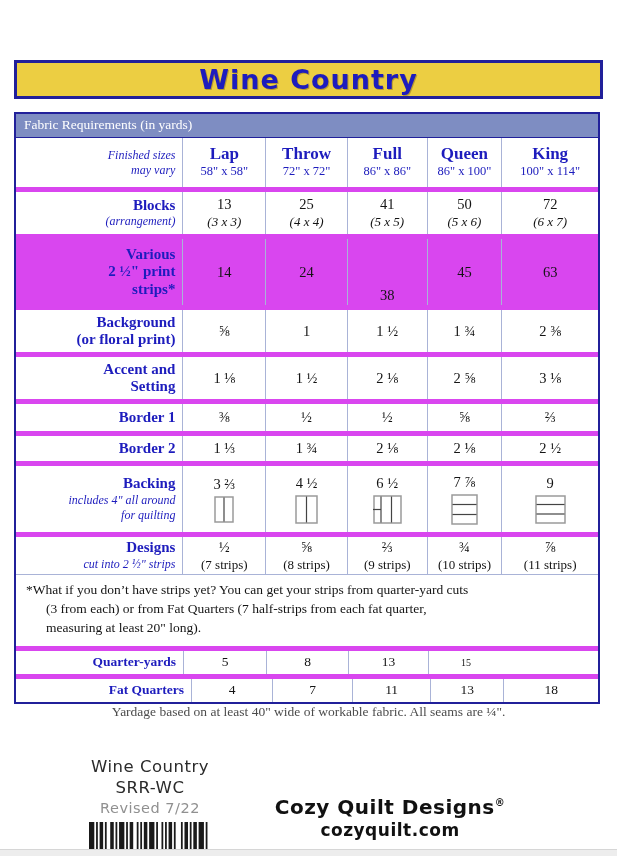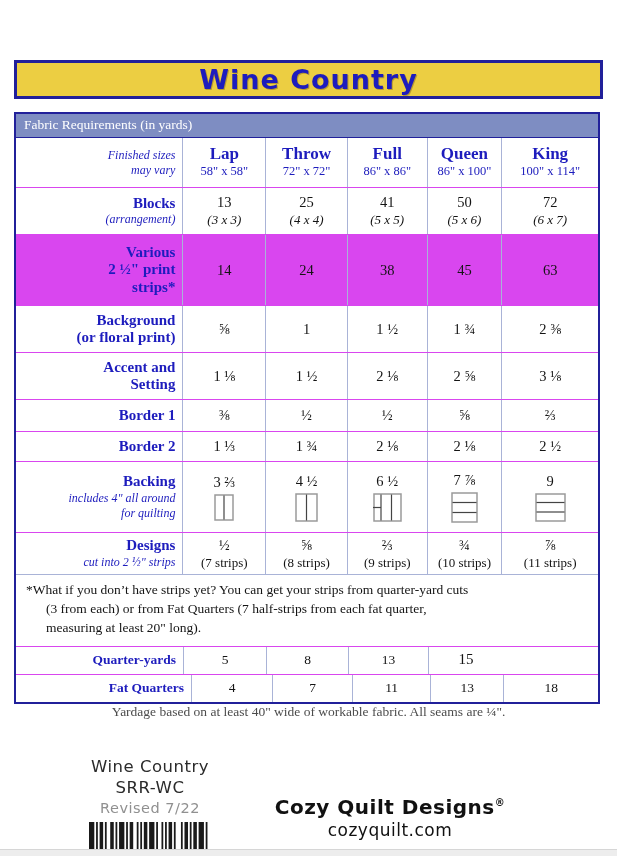--- a/index.html
+++ b/index.html
@@ -20,21 +20,21 @@
   }
   
   .table-wrap{
     position:absolute;left:14px;top:112px;width:586px;
     border:2px solid #21209a;background:#fff;box-sizing:border-box;
   }
   .thead-bar{
     background:#7e8dc2;color:#ffffff;font-size:13.5px;
     padding:3px 8px 4px;border-bottom:1px solid #21209a;
   }
-  .trow{display:flex;border-top:1px solid #d946ef;box-sizing:border-box;}
+  .trow{display:flex;border-top:5px solid #d946ef;box-sizing:border-box;}
   .trow:first-of-type{border-top:none;}
   .cell{
     box-sizing:border-box;border-left:1px solid #a9b3d7;
     display:flex;flex-direction:column;align-items:center;justify-content:center;
     text-align:center;min-width:0;
   }
   .lblcell{
     border-left:none;align-items:flex-end;text-align:right;
     padding-right:7px;justify-content:center;
   }
@@ -65,21 +65,21 @@
   .lb-name{font-size:16.5px;letter-spacing:.5px;line-height:1.3;}
   .lb-sku{font-size:16.5px;letter-spacing:.5px;line-height:1.3;}
   .lb-rev{font-size:14.5px;color:#909090;letter-spacing:.5px;line-height:1.35;}
   .barcode{margin-top:4px;}
   .right-block{
     position:absolute;left:270px;top:795px;width:240px;text-align:center;
     font-family:"DejaVu Sans", sans-serif;color:#111;
   }
   .rb-brand{font-size:20px;font-weight:bold;letter-spacing:.5px;line-height:1.2;}
   .rb-brand sup{font-size:10px;}
-  .rb-site{font-size:17px;font-weight:normal;letter-spacing:.5px;line-height:1.3;}
+  .rb-site{font-size:17px;font-weight:bold;letter-spacing:.5px;line-height:1.3;}
   .bottom-strip{
     position:absolute;left:0;top:849px;width:617px;height:7px;
     background:#ededed;border-top:1px solid #d6d6d6;box-sizing:border-box;
   }
 </style>
 </head>
 <body>
 
 <div class="banner">
   <span class="banner-title">Wine Country</span>
@@ -145,21 +145,21 @@
           <div class="lbl-b">Various</div>
           <div class="lbl-b">2 ½" print</div>
           <div class="lbl-b">strips*</div>
         </div>
         <div class="cell" style="width: 83px;">
           <div class="val-m">14</div>
         </div>
         <div class="cell" style="width: 82px;">
           <div class="val-m">24</div>
         </div>
-        <div class="cell" style="width: 80px;">
+        <div class="cell" style="width: 80px; justify-content: flex-end;">
           <div class="val-m">38</div>
         </div>
         <div class="cell" style="width: 75px; justify-content: center;">
           <div class="val-m">45</div>
         </div>
         <div class="cell" style="width: 97px;">
           <div class="val-m">63</div>
         </div>
       </div>
       <div class="trow" style="height: 47px;">
@@ -328,21 +328,21 @@
         <div class="cell" style="width: 83px;">
           <div class="val-m" style="font-size: 13.5px;">5</div>
         </div>
         <div class="cell" style="width: 82px;">
           <div class="val-m" style="font-size: 13.5px;">8</div>
         </div>
         <div class="cell" style="width: 80px;">
           <div class="val-m" style="font-size: 13.5px;">13</div>
         </div>
         <div class="cell" style="width: 75px;">
-          <div class="val-m" style="font-size: 15px;">15</div>
+          <div class="val-m" style="font-size: 10px;">15</div>
         </div>
       </div>
       <div class="trow" style="height: 28px;">
         <div class="cell lblcell" style="width: 167px; margin-left: 12px;">
           <div class="lbl-b" style="font-size: 13.5px;">Fat Quarters</div>
         </div>
         <div class="cell" style="width: 83px;">
           <div class="val-m" style="font-size: 13.5px;">4</div>
         </div>
         <div class="cell" style="width: 82px;">

